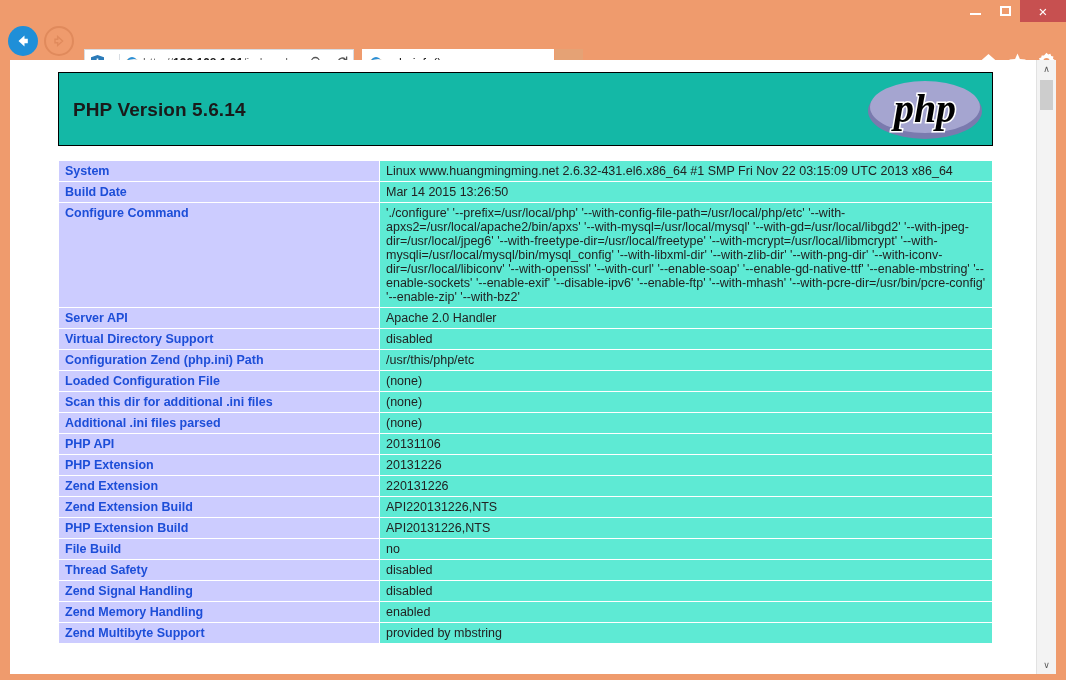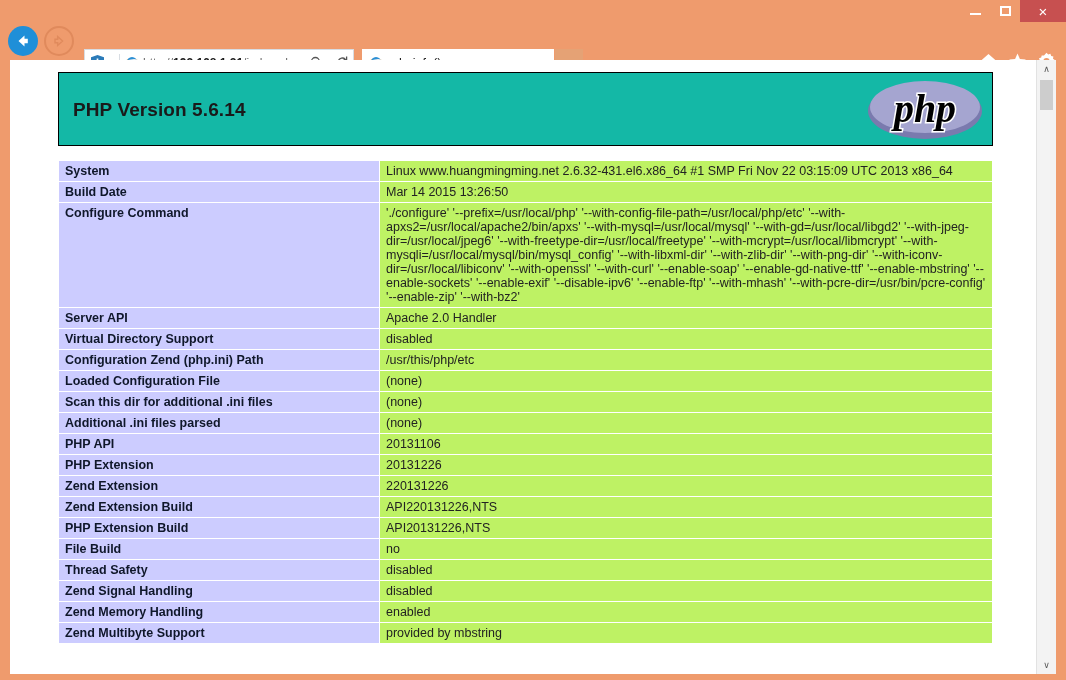--- a/index.html
+++ b/index.html
@@ -280,26 +280,26 @@
   .info-table td {
     border: 1px solid #ffffff;
     padding: 3px 6px;
     font-size: 12.5px;
     vertical-align: top;
     line-height: 14px;
   }
   .info-table td.k {
     width: 308px;
     background: #ccccff;
-    color: #0f172a;
+    color: #1d4ed8;
     font-weight: bold;
     white-space: nowrap;
   }
   .info-table td.v {
-    background: #bef264;
+    background: #5eead4;
     color: #222222;
     word-break: break-word;
   }
 
   
   .scrollbar {
     position: absolute;
     top: 60px;
     right: 10px;
     width: 20px;

